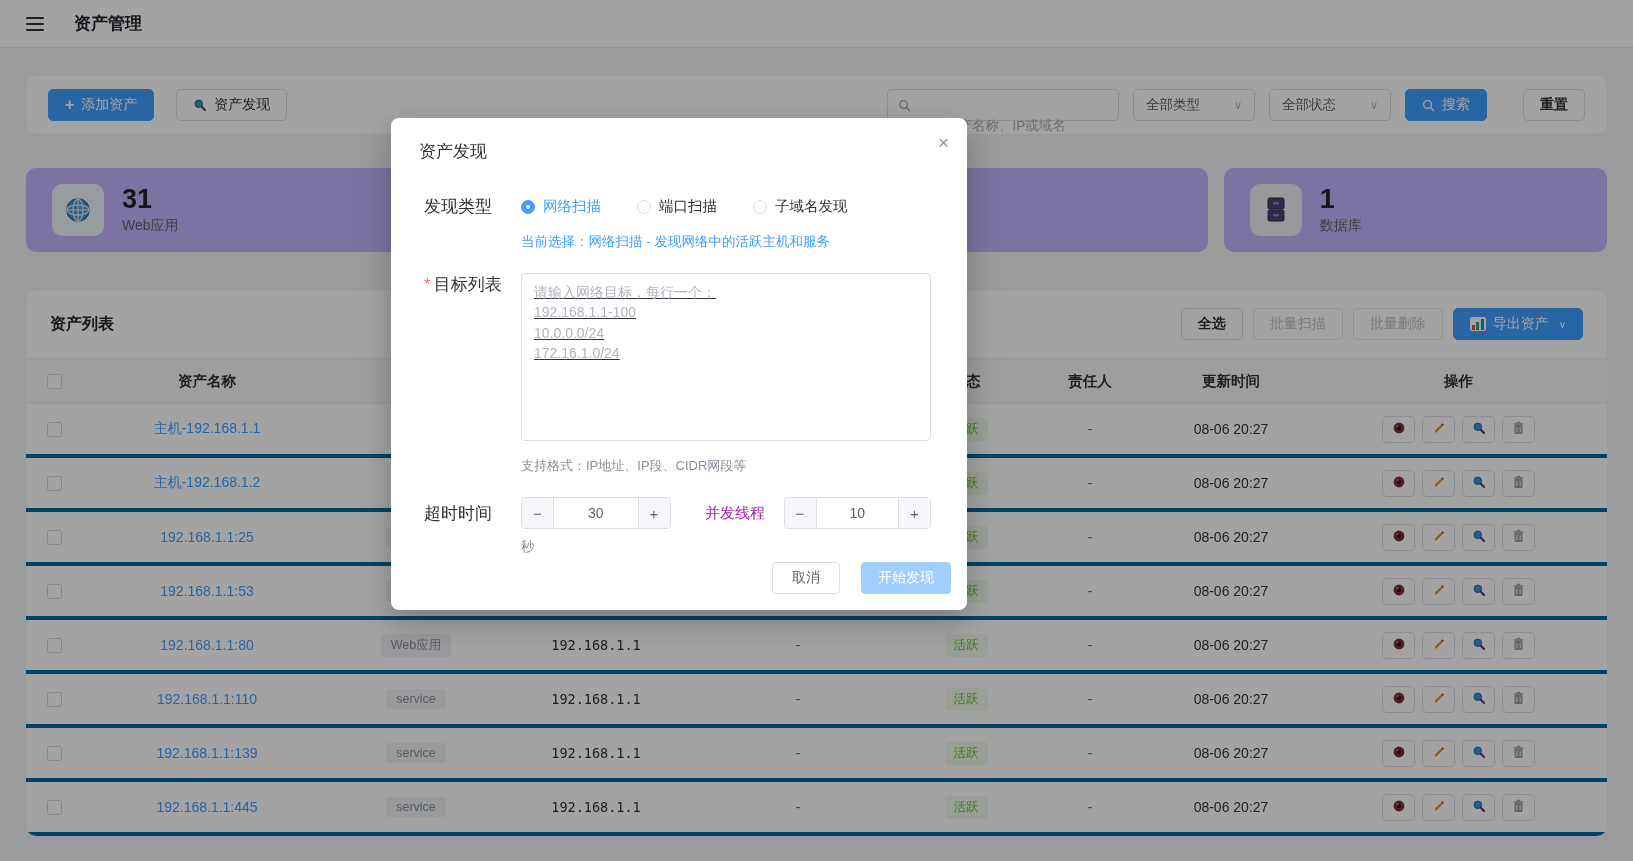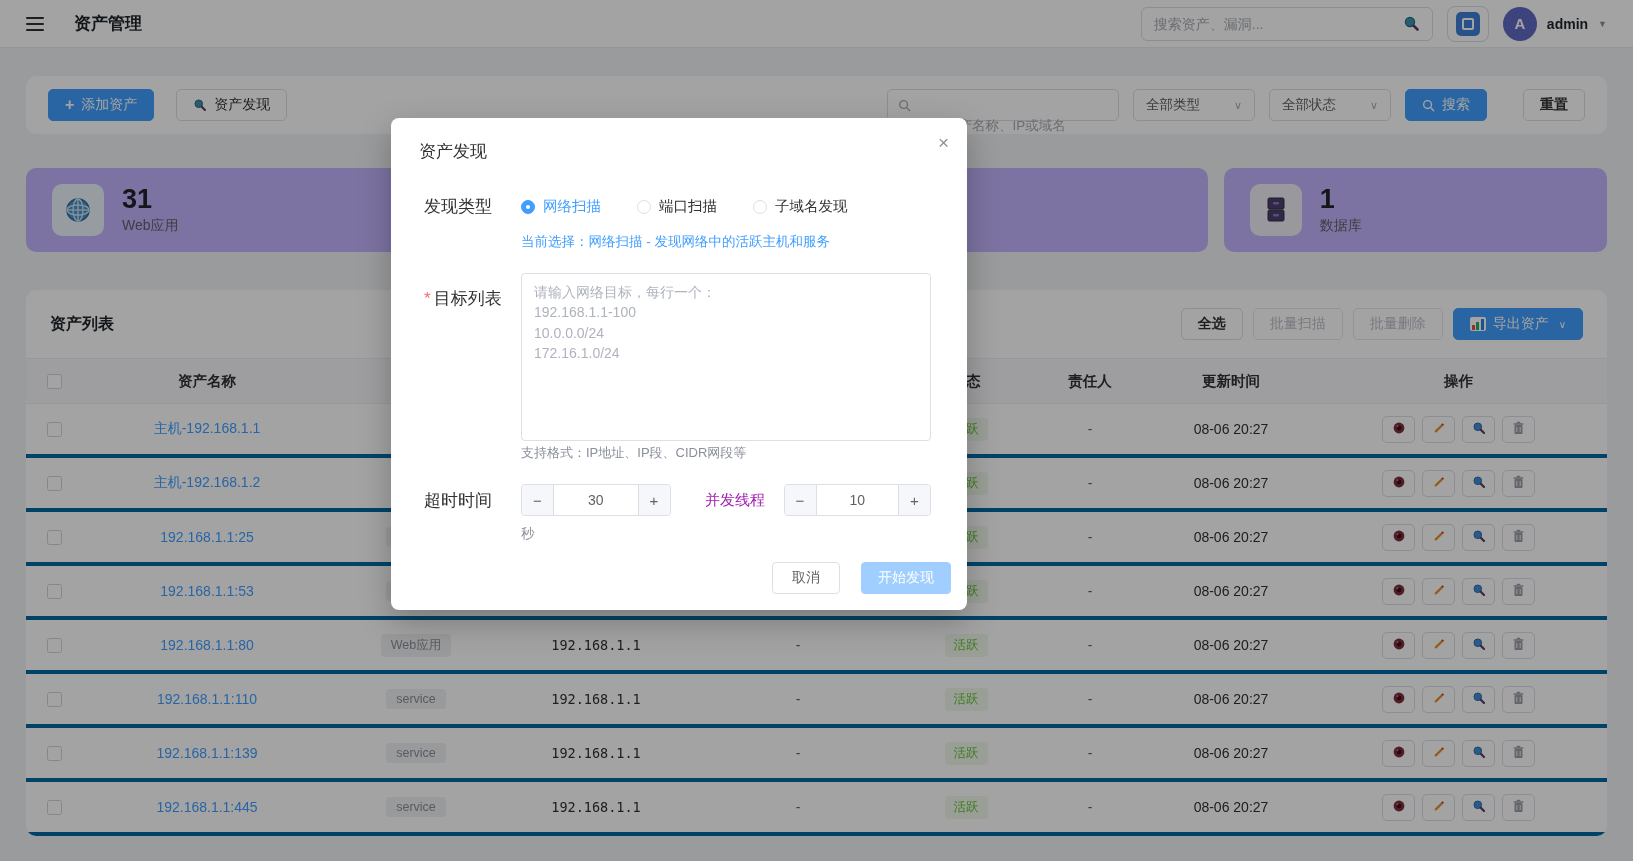--- a/index.html
+++ b/index.html
@@ -76,24 +76,24 @@
   .flabel { width:88px; margin-right:9px; font-size:17px; font-weight:500; color:#303133; flex-shrink:0; }
   .req { color:#f56c6c; margin-right:3px; }
   .radios { display:flex; align-items:center; gap:36px; }
   .radio { display:flex; align-items:center; gap:8px; cursor:pointer; font-size:14.5px; color:#303133; }
   .radio .rc { width:14px; height:14px; border-radius:50%; border:1px solid #dcdfe6; background:#fff; display:inline-block; position:relative; }
   .radio.sel { color:#409EFF; font-weight:500; }
   .radio.sel .rc { border-color:#409EFF; background:#409EFF; }
   .radio.sel .rc::after { content:""; position:absolute; left:4px; top:4px; width:4px; height:4px; border-radius:50%; background:#fff; }
   .sel-hint { margin:15px 0 0 97px; font-size:13.5px; color:#409EFF; }
   .target-row { margin-top:22px; align-items:flex-start; }
-  .target-row .flabel { margin-top:14px; }
-  textarea.tgt { width:410px; height:168px; border:1px solid #dcdfe6; border-radius:4px; padding:8px 12px; font-size:14px; font-family:inherit; color:#303133; resize:none; outline:none; line-height:1.45; }
+  .target-row .flabel { margin-top:0; }
+  textarea.tgt { width:410px; height:168px; border:1px solid #dcdfe6; border-radius:4px; padding:8px 12px; font-size:14px; font-family:inherit; color:#303133; resize:none; outline:none; line-height:1.45;text-decoration:underline; }
   textarea.tgt::placeholder { color:#aeb3bd; }
-  .fmt-hint { margin:3px 0 0 97px; font-size:13px; color:#8a8f99; }
+  .fmt-hint { margin:16px 0 0 97px; font-size:13px; color:#8a8f99; }
   .num-row { margin-top:22px; }
   .stepper { display:flex; height:32px; border:1px solid #dcdfe6; border-radius:4px; overflow:hidden; background:#fff; }
   .stepper.w1 { width:150px; } .stepper.w2 { width:148px; }
   .st-btn { width:32px; background:#f5f7fa; color:#606266; font-size:15px; display:flex; align-items:center; justify-content:center; cursor:pointer; flex-shrink:0; }
   .st-btn.minus { border-right:1px solid #dcdfe6; }
   .st-btn.plus { border-left:1px solid #dcdfe6; }
   .stepper input { flex:1; border:none; outline:none; text-align:center; font-size:14px; color:#606266; font-family:inherit; min-width:0; }
   .flabel2 { margin-left:16px; width:97px; font-size:15px; font-weight:500; color:#a21caf; flex-shrink:0; }
   .unit-hint { margin:9px 0 0 97px; font-size:13.5px; color:#8a8f99; }
   .m-footer { position:absolute; right:16px; bottom:16px; display:flex; gap:21px; }
@@ -104,39 +104,20 @@
 </head>
 <body>
 
 <header class="app-header">
   <div class="burger">
       <span></span>
       <span></span>
       <span></span>
     </div>
   <div class="app-title">资产管理</div>
-  <div class="header-right">
-    <div class="hsearch">
-      <input placeholder="搜索资产、漏洞..." style="">
-      <svg width="17" height="17" viewBox="0 0 17 17">
-          <circle cx="7" cy="7" r="4.6" fill="#3d93ad" stroke="#2a6a80" stroke-width="1.2"></circle>
-          <line x1="10.6" y1="10.6" x2="14.5" y2="14.5" stroke="#5d3a66" stroke-width="2.6" stroke-linecap="round"></line>
-        </svg>
-    </div>
-    <div class="ext-btn">
-      <span class="ext-ico">
-          <i></i>
-        </span>
-    </div>
-    <div class="user">
-      <div class="avatar">A</div>
-      <span class="uname">admin</span>
-      <span class="caret">▼</span>
-    </div>
-  </div>
 </header>
 
 <div class="wrap">
 
   <div class="toolbar-card">
     <button class="btn primary">
       <span style="font-size:16px;font-weight:bold;">+</span>
       <span>添加资产</span>
     </button>
     <button class="btn">

